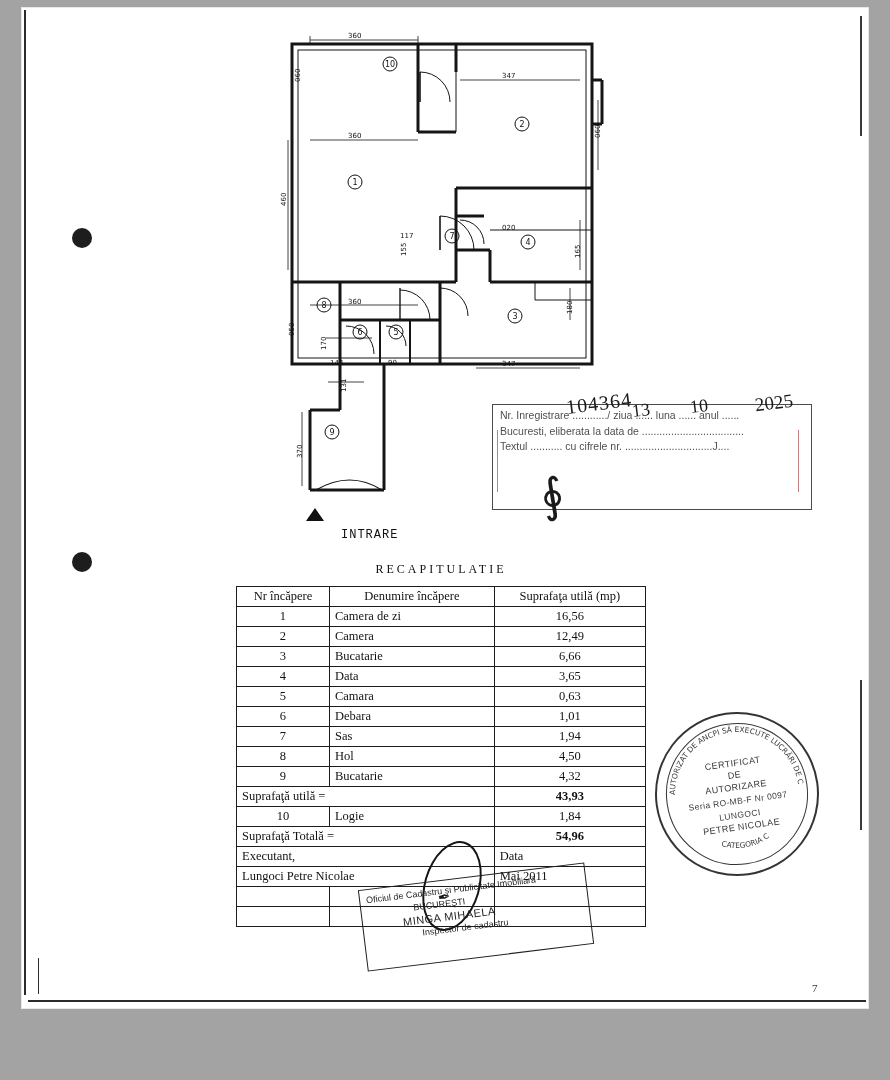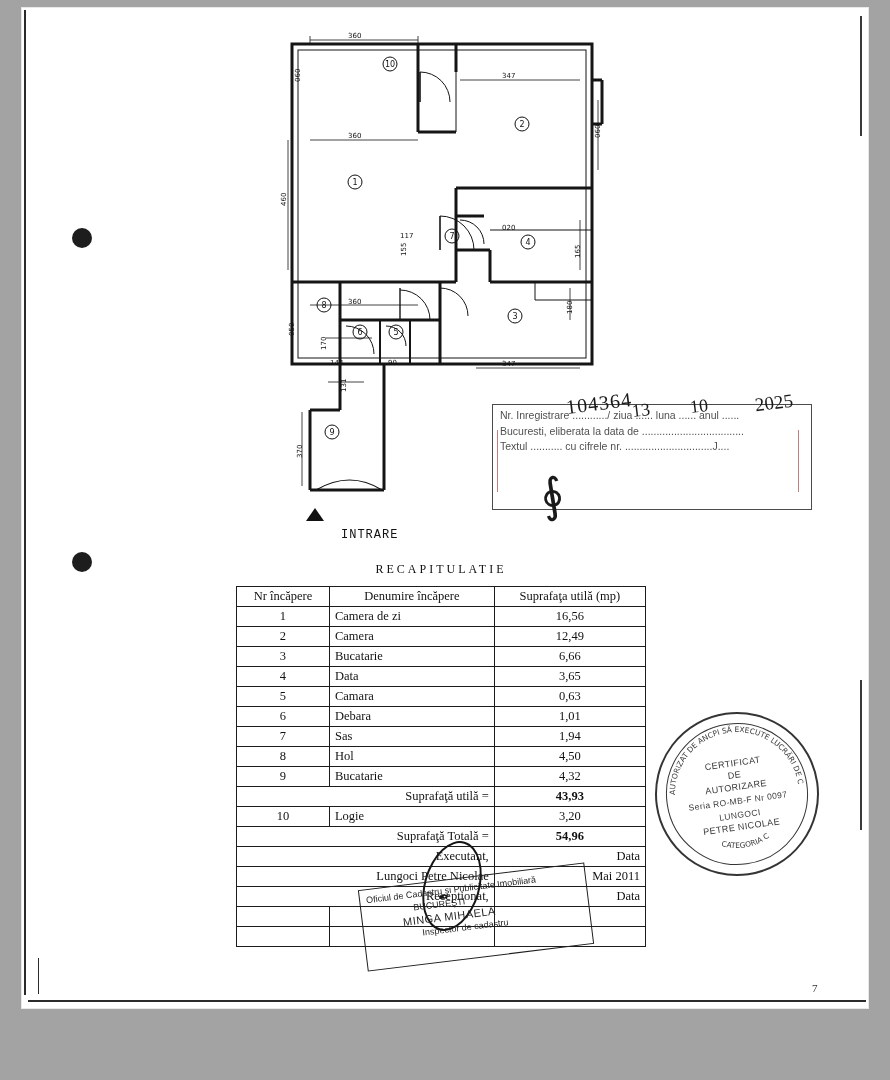--- a/index.html
+++ b/index.html
@@ -171,21 +171,21 @@
     font-weight: normal;
     height: 17px;
     line-height: 15px;
   }
   table.recap th { text-align: center; font-weight: normal; }
   .c-nr { width: 92px; text-align: center; }
   .c-name { width: 180px; text-align: left; }
   .c-area { width: 160px; text-align: center; }
   .area-val { display: inline-block; width: 62px; }
   .bold { font-weight: bold; }
-  .ctr { text-align: right; }
+  .ctr { text-align: left; }
   .rowtot td { font-weight: bold; }
 
   
   .cert {
     position: absolute;
     left: 655px;
     top: 712px;
     width: 160px;
     height: 160px;
     border: 2px solid #1f1f1f;
@@ -481,37 +481,33 @@
         <td class="c-name">Bucatarie</td>
         <td class="c-area"><span class="area-val">4,32</span></td>
       </tr>
       <tr class="rowtot">
         <td class="ctr" colspan="2">Suprafaţă utilă        =</td>
         <td class="c-area"><span class="area-val bold">43,93</span></td>
       </tr>
       <tr>
         <td class="c-nr">10</td>
         <td class="c-name">Logie</td>
-        <td class="c-area"><span class="area-val">3,20</span></td>
+        <td class="c-area"><span class="area-val">1,84</span></td>
       </tr>
       <tr class="rowtot">
         <td class="ctr" colspan="2">Suprafaţă   Totală   =</td>
         <td class="c-area"><span class="area-val bold">54,96</span></td>
       </tr>
       <tr class="rowtot">
         <td class="ctr" colspan="2">Executant,</td>
         <td class="ctr">Data</td>
       </tr>
       <tr class="rowtot">
         <td class="ctr" colspan="2">Lungoci Petre Nicolae</td>
         <td class="ctr">Mai  2011</td>
-      </tr>
-      <tr class="rowtot">
-        <td class="ctr" colspan="2">Receptionat,</td>
-        <td class="ctr">Data</td>
       </tr>
       <tr>
         <td class="c-nr">&nbsp;</td>
         <td class="c-name">&nbsp;</td>
         <td class="c-area">&nbsp;</td>
       </tr>
       <tr>
         <td class="c-nr">&nbsp;</td>
         <td class="c-name">&nbsp;</td>
         <td class="c-area">&nbsp;</td>

